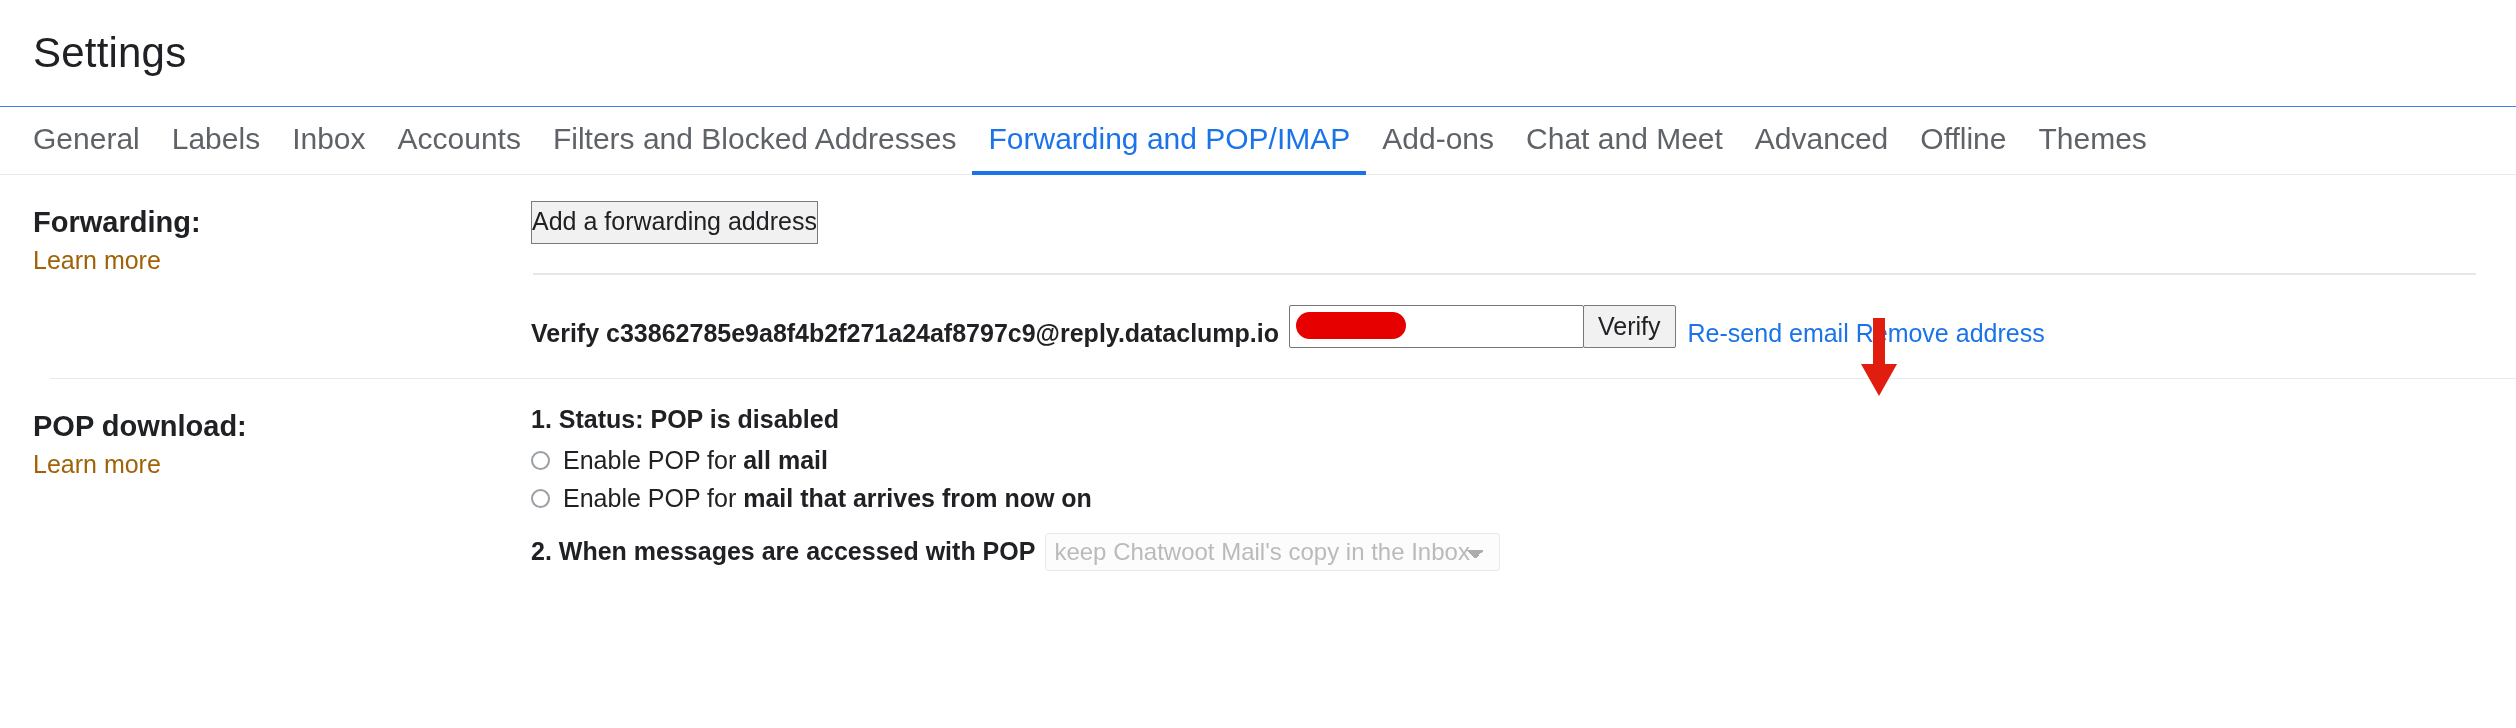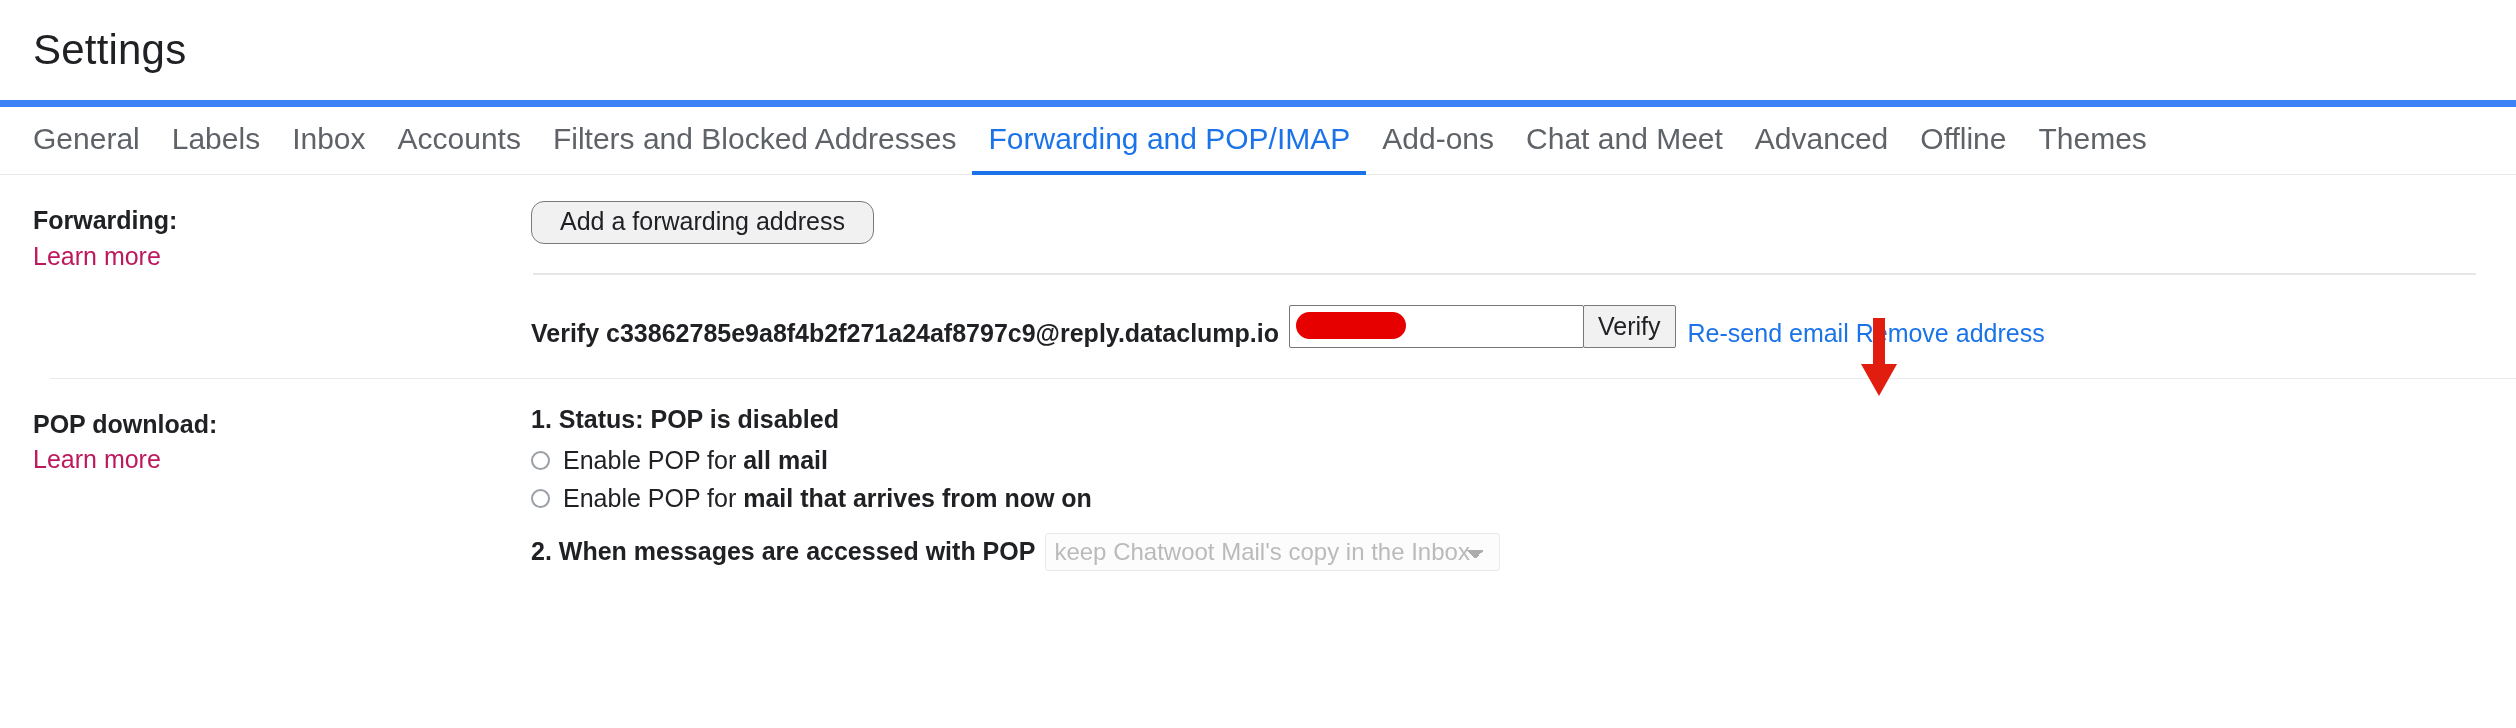--- a/index.html
+++ b/index.html
@@ -16,21 +16,21 @@
     overflow: hidden;
     position: relative;
   }
 
   
   .settings-header {
     height: 107px;
     display: flex;
     align-items: center;
     padding-left: 33px;
-    border-bottom: 7px solid #3b82f6;
+    border-bottom: 1px solid #3b82f6;
   }
   .settings-title {
     font-size: 42px;
     font-weight: 400;
     color: #202124;
     letter-spacing: 0.2px;
   }
 
   
   .tabbar {
@@ -72,49 +72,49 @@
     margin-left: 50px;
   }
 
   .label-col {
     width: 531px;
     flex: 0 0 531px;
     padding-left: 33px;
     padding-top: 30px;
   }
   .label-title {
-    font-size: 25px;
+    font-size: 29px;
     font-weight: 700;
     color: #202124;
     line-height: 1.22;
   }
   .label-link {
     display: inline-block;
     margin-top: 6px;
     font-size: 25px;
-    color: #be185d;
+    color: #a16207;
     text-decoration: none;
     cursor: pointer;
   }
 
   .value-col {
     flex: 1 1 auto;
     padding-top: 26px;
     padding-right: 20px;
   }
 
   
   .btn {
     font-family: "Liberation Sans", sans-serif;
     font-size: 25px;
     color: #202124;
     background: #f1f1f1;
     border: 1px solid #7a7a7a;
-    border-radius: 13px;
-    padding: 5px 28px 7px;
+    border-radius: 0;
+    padding: 5px 0 7px;
     cursor: pointer;
     line-height: 1.15;
   }
 
   .hr-thin {
     height: 2px;
     background: #e6e6e6;
     margin: 29px 20px 0 2px;
   }
 

